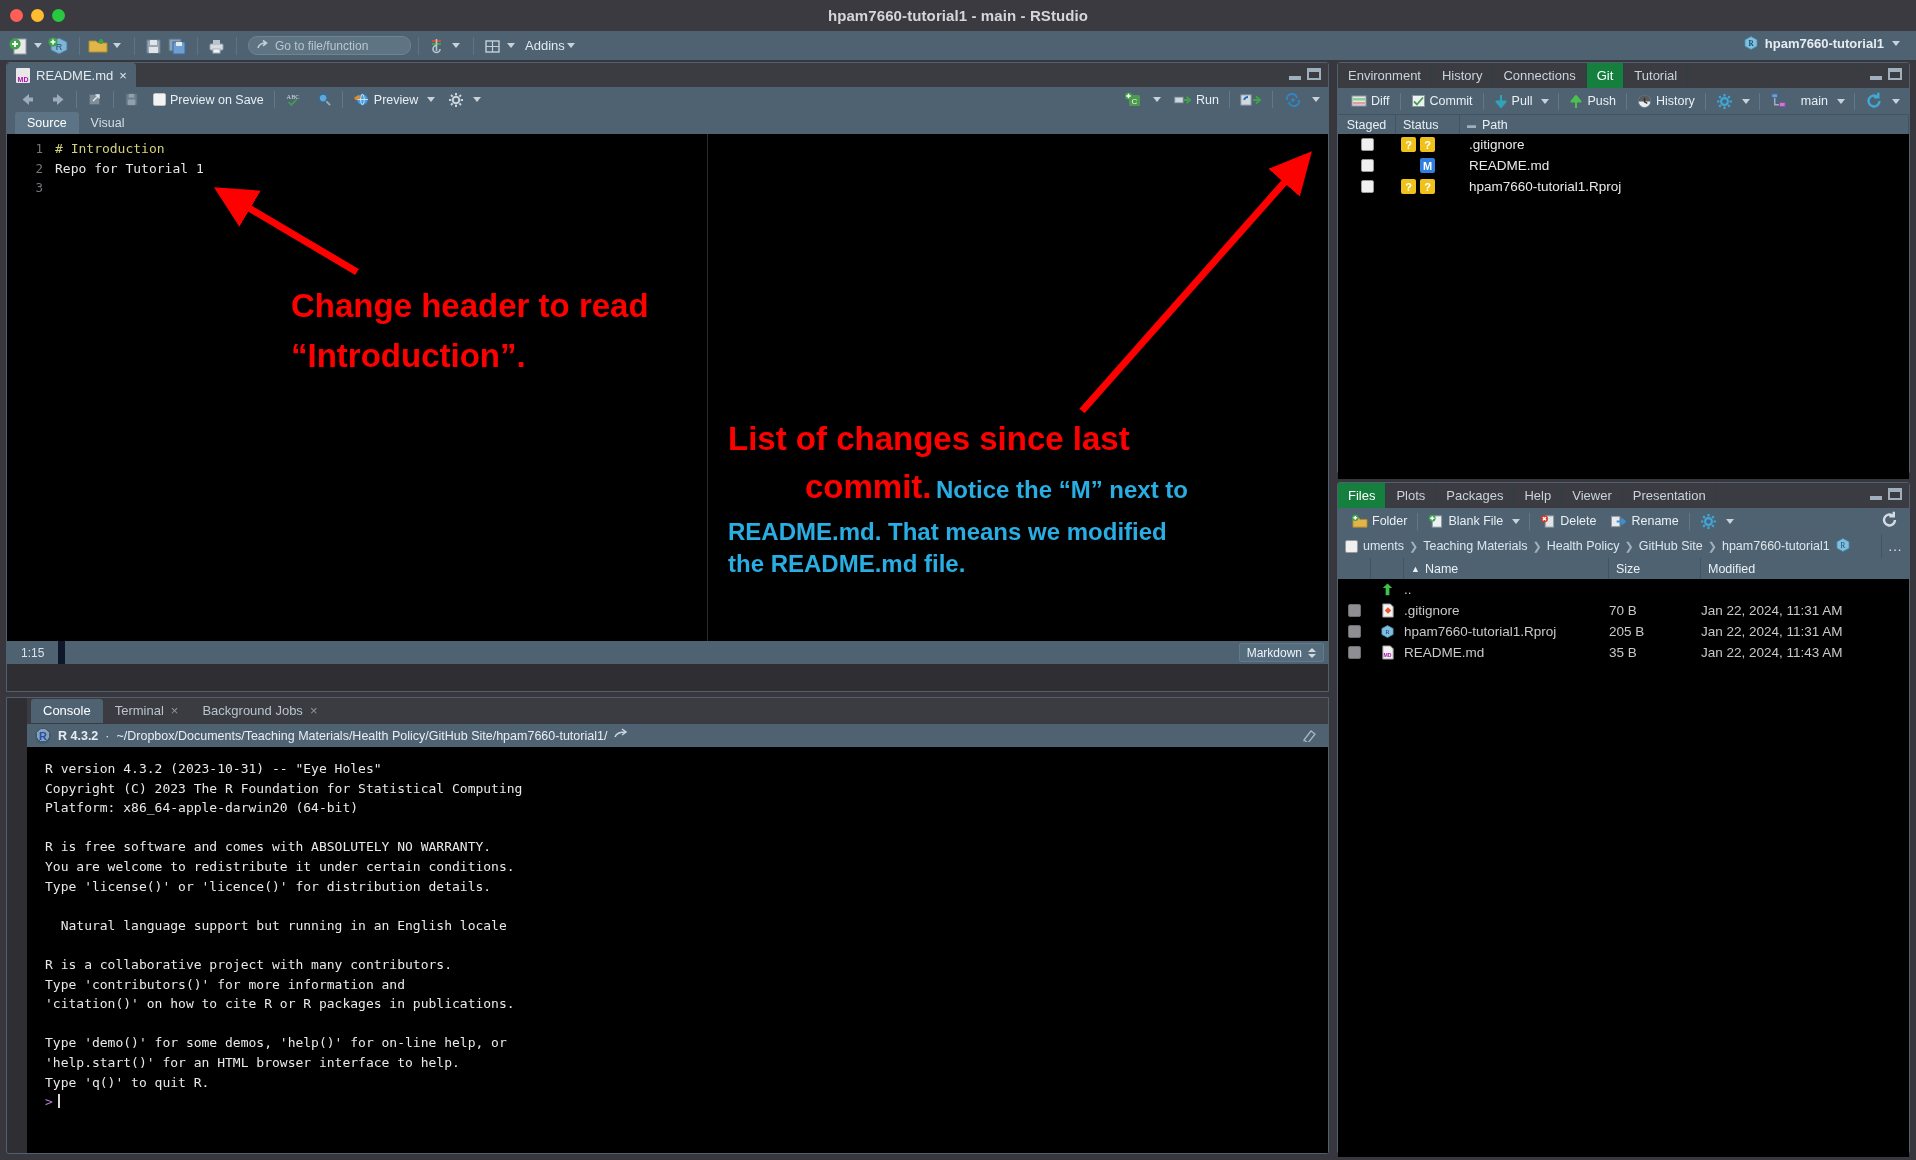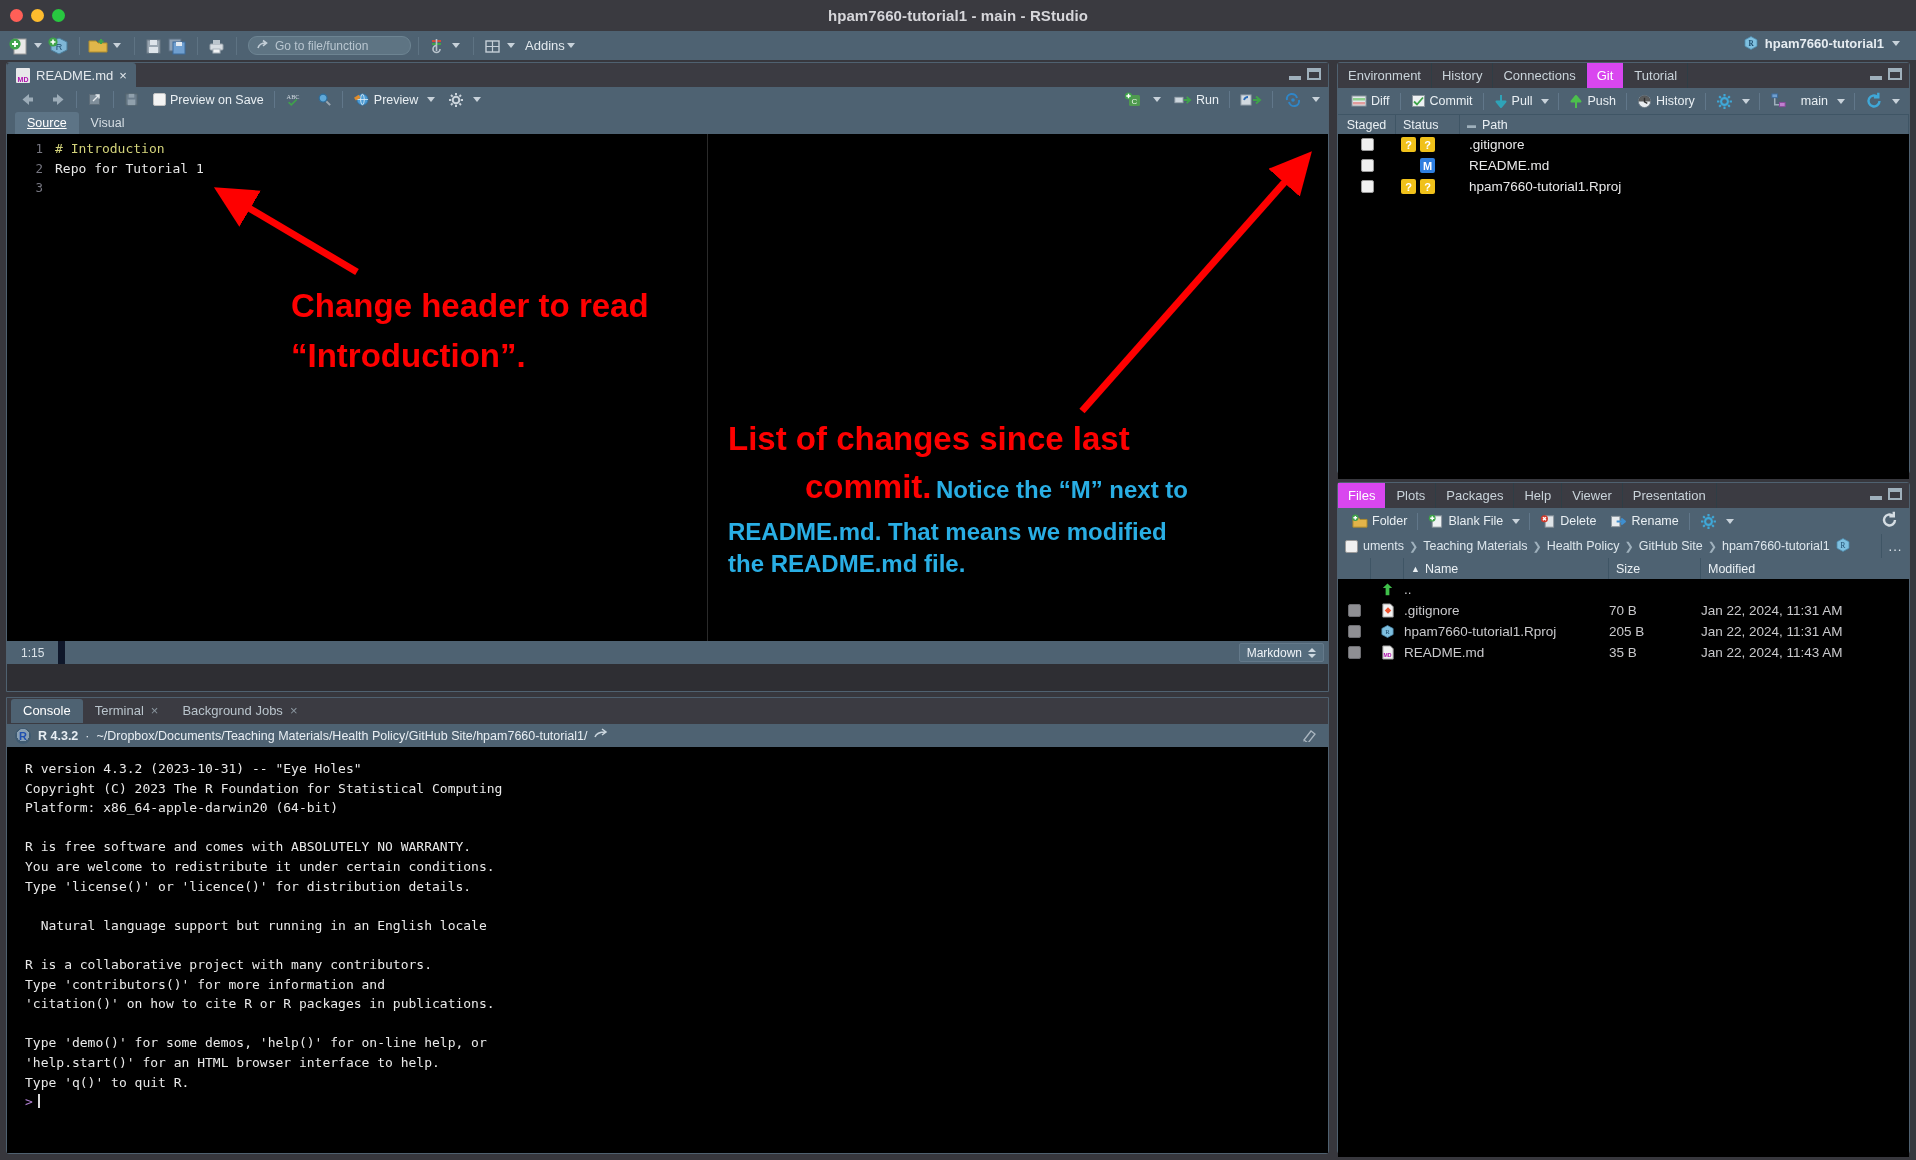--- a/index.html
+++ b/index.html
@@ -64,21 +64,21 @@
   .tabstrip {
     height: 25px; background: #37474f;
     display: flex; align-items: stretch; position: relative;
   }
   .tabstrip.dark { background: #3b3b42; }
   .tab {
     display: flex; align-items: center; gap: 5px;
     padding: 0 10px; font-size: 13px; color: #c9d3da;
     border-right: 1px solid #2f3d45; cursor: default;
   }
-  .tab.active { background: #d946ef; color: #ffffff; }
+  .tab.active { background: #15803d; color: #ffffff; }
   .panel-minmax {
     position: absolute; right: 7px; top: 5px; display: flex; gap: 6px; align-items: center;
   }
   .mm-min { width: 12px; height: 4px; background: #9fb0bc; margin-top: 8px; }
   .mm-max { width: 14px; height: 12px; border: 2px solid #9fb0bc; border-top-width: 4px; }
 
   .ptoolbar {
     height: 26px; background: #4e6272;
     display: flex; align-items: center; padding-left: 6px;
     font-size: 12.5px; color: #e9eff3; gap: 0;
@@ -97,21 +97,21 @@
   .md-badge {
     width: 14px; height: 15px; background: #e8e8ea; border-radius: 1px;
     font-size: 7px; color: #b010b0; font-weight: bold;
     display: flex; align-items: flex-end; justify-content: center; line-height: 1;
   }
   .srcvis { height: 22px; background: #4e6272; display: flex; align-items: stretch; padding-left: 8px; }
   .sv {
     font-size: 12.5px; color: #d6dee4; display: flex; align-items: center;
     padding: 0 12px; cursor: default;
   }
-  .sv.active { background: #5d7486; color: #fff; border-radius: 3px 3px 0 0; text-decoration: underline; }
+  .sv.active { background: #5d7486; color: #fff; border-radius: 3px 3px 0 0; }
   .code-area {
     position: relative; background: #000000; height: 507px; overflow: hidden;
   }
   .gutter {
     position: absolute; left: 0; top: 0; width: 43px; height: 100%;
     background: #000; color: #767680; font-family: "DejaVu Sans Mono", monospace;
     font-size: 12.5px; text-align: right; padding: 5px 7px 0 0; line-height: 19.5px;
   }
   .codetext {
     position: absolute; left: 48px; top: 5px;
@@ -130,21 +130,21 @@
     background: #556c7d; border: 1px solid #64798a; border-radius: 2px;
     display: flex; align-items: center; gap: 6px; padding: 0 7px;
     font-size: 12px; color: #eef3f7;
   }
   .stepper { display: flex; flex-direction: column; gap: 2px; }
   .stepper i { width: 0; height: 0; border-left: 4px solid transparent; border-right: 4px solid transparent; }
   .stepper i.up { border-bottom: 4px solid #cdd8e0; }
   .stepper i.dn { border-top: 4px solid #cdd8e0; }
 
   
-  #console-panel { left: 6px; top: 697px; width: 1323px; height: 457px; border-radius: 0 0 3px 3px; }
+  #console-panel { left: 6px; top: 697px; width: 1323px; height: 457px; border-radius: 0 0 3px 3px; padding-left: 20px; }
   .console-head {
     height: 26px; background: #3b3b42; display: flex; align-items: center; padding-left: 4px;
   }
   .chtab {
     font-size: 13px; color: #b9c4cc; padding: 4px 12px 5px; display: flex; align-items: center; gap: 7px;
     border-radius: 3px 3px 0 0;
   }
   .chtab.active { background: #4e6272; color: #ffffff; }
   .console-path {
     height: 23px; background: #4e6272; display: flex; align-items: center;

